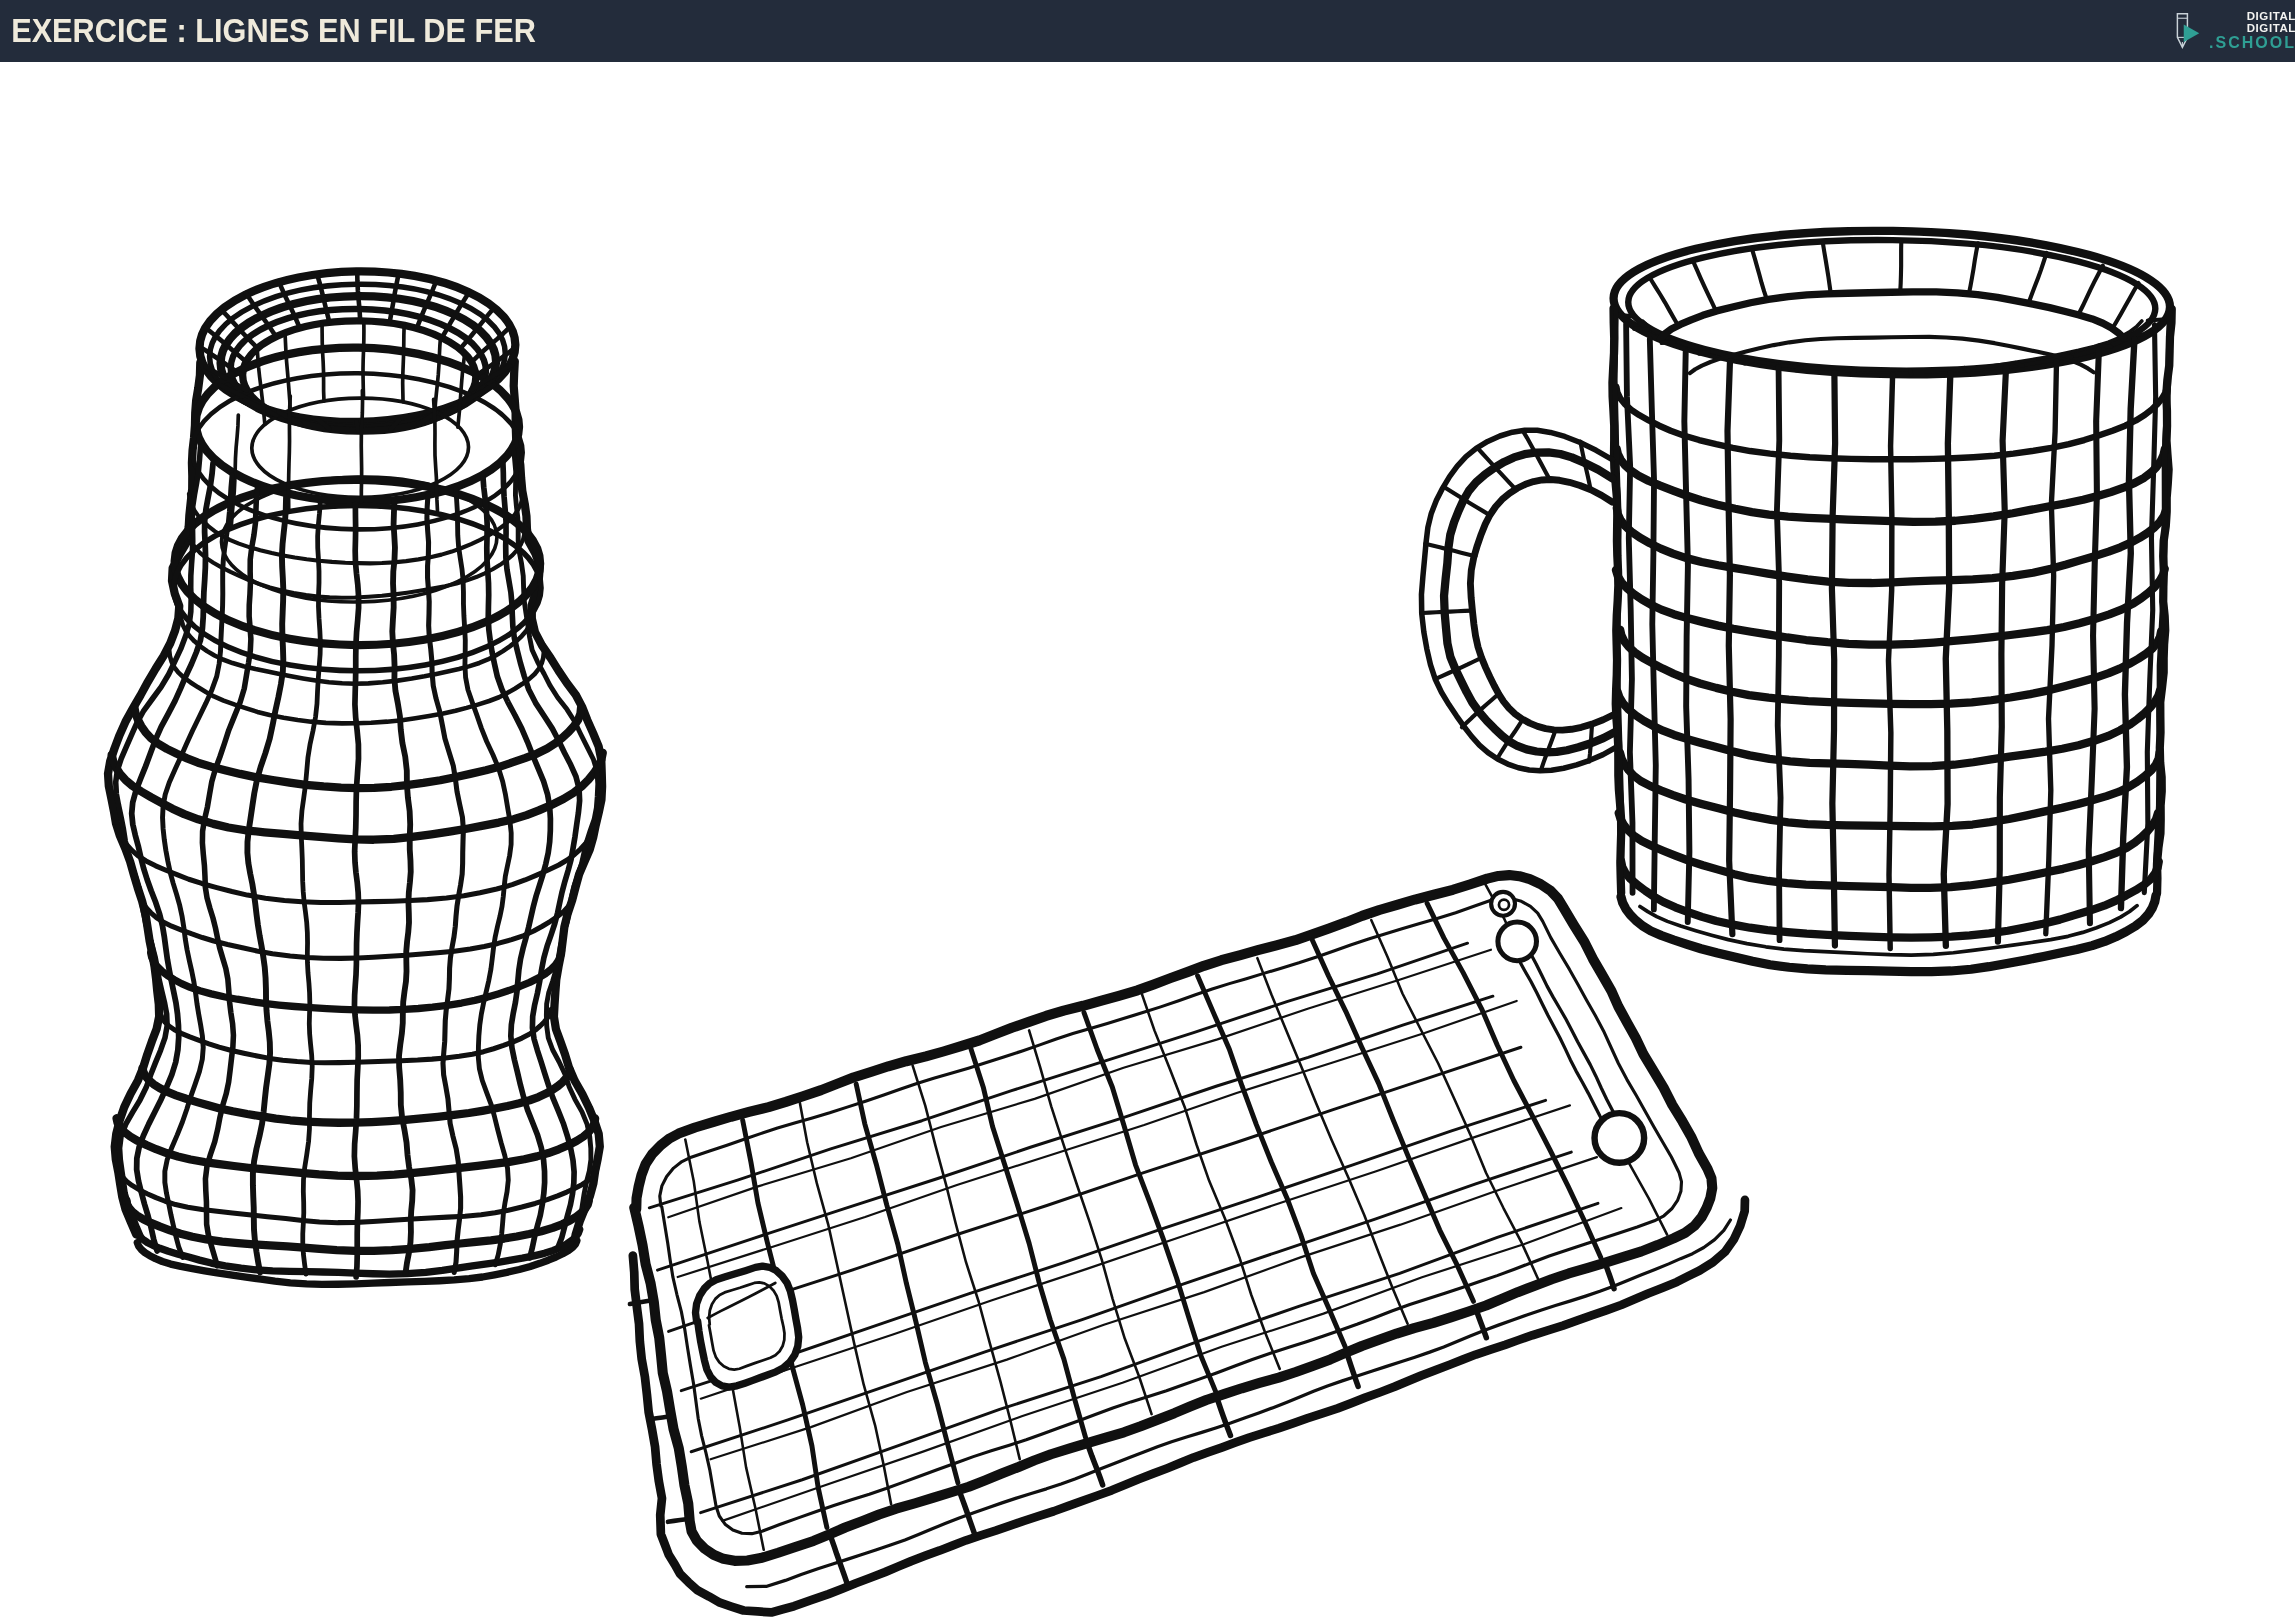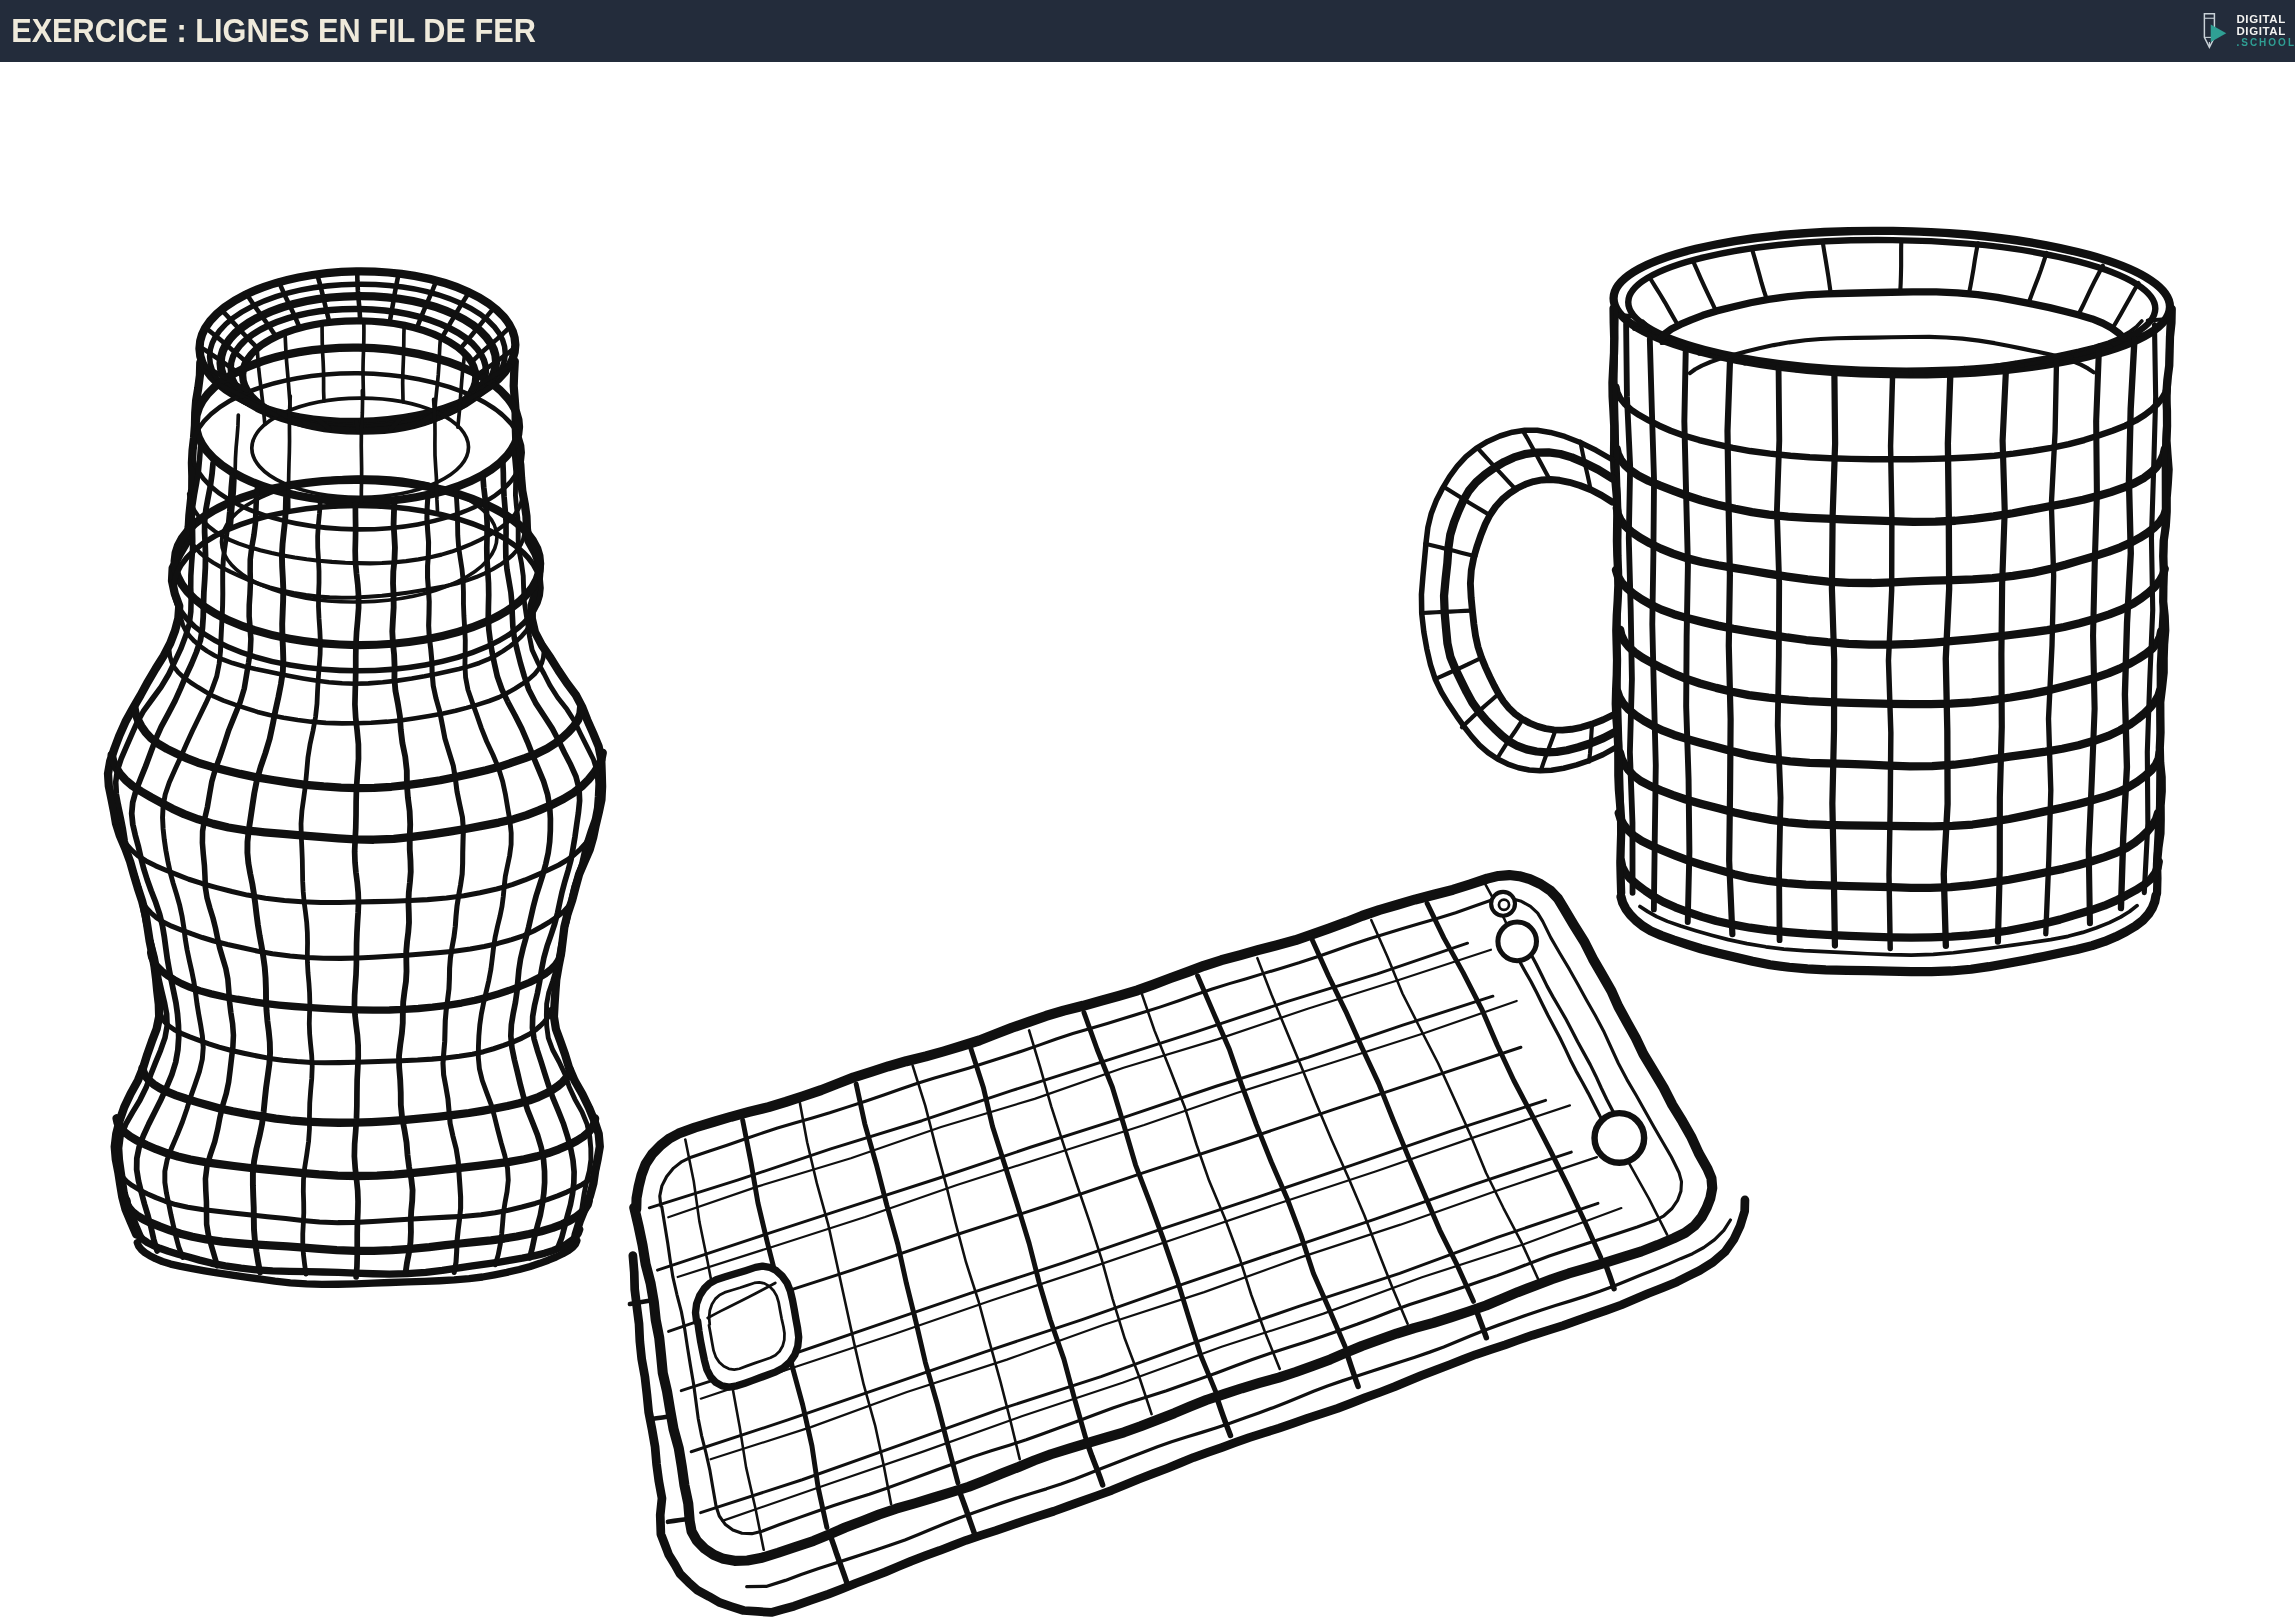--- a/index.html
+++ b/index.html
@@ -1,25 +1,25 @@
 <!DOCTYPE html>
 <html style="font-size:14.7px"><head>
 <meta charset="utf-8">
 <style>
   html,body{margin:0;padding:0;background:#ffffff;}
   body{width:2296px;height:1623px;position:relative;overflow:hidden;
        font-family:"Liberation Sans","DejaVu Sans",sans-serif;}
   .header{position:absolute;top:0;left:0;width:2296px;height:62px;display:flex;
-          align-items:center;justify-content:space-between;}
+          align-items:center;justify-content:space-between;text-align:right;}
   .title{font-size:33px;font-weight:700;letter-spacing:0px;padding-left:12px;
          transform:scaleX(0.93);transform-origin:left center;white-space:nowrap;}
   .logo{display:flex;align-items:center;gap:7.3px;}
   .logo-text{display:flex;flex-direction:column;line-height:1.02;}
   .logo-line{font-size:11.5px;font-weight:700;letter-spacing:0.6px;color:#f4f4f2;}
-  .logo-school{font-size:10px;font-weight:700;letter-spacing:2px;}
+  .logo-school{font-size:16px;font-weight:700;letter-spacing:2px;}
   .canvas-wrap{position:absolute;top:62px;left:0;width:2296px;height:1561px;background:#fff;}
   svg{display:block;}
 </style>
 </head>
 <body>
 
 <header class="header" style="background: rgb(35, 44, 59);">
   <div class="title" style="color: rgb(239, 234, 219);">EXERCICE : LIGNES EN FIL DE FER</div>
   <div class="logo">
     <svg width="31" height="44" viewBox="0 0 34 48">

